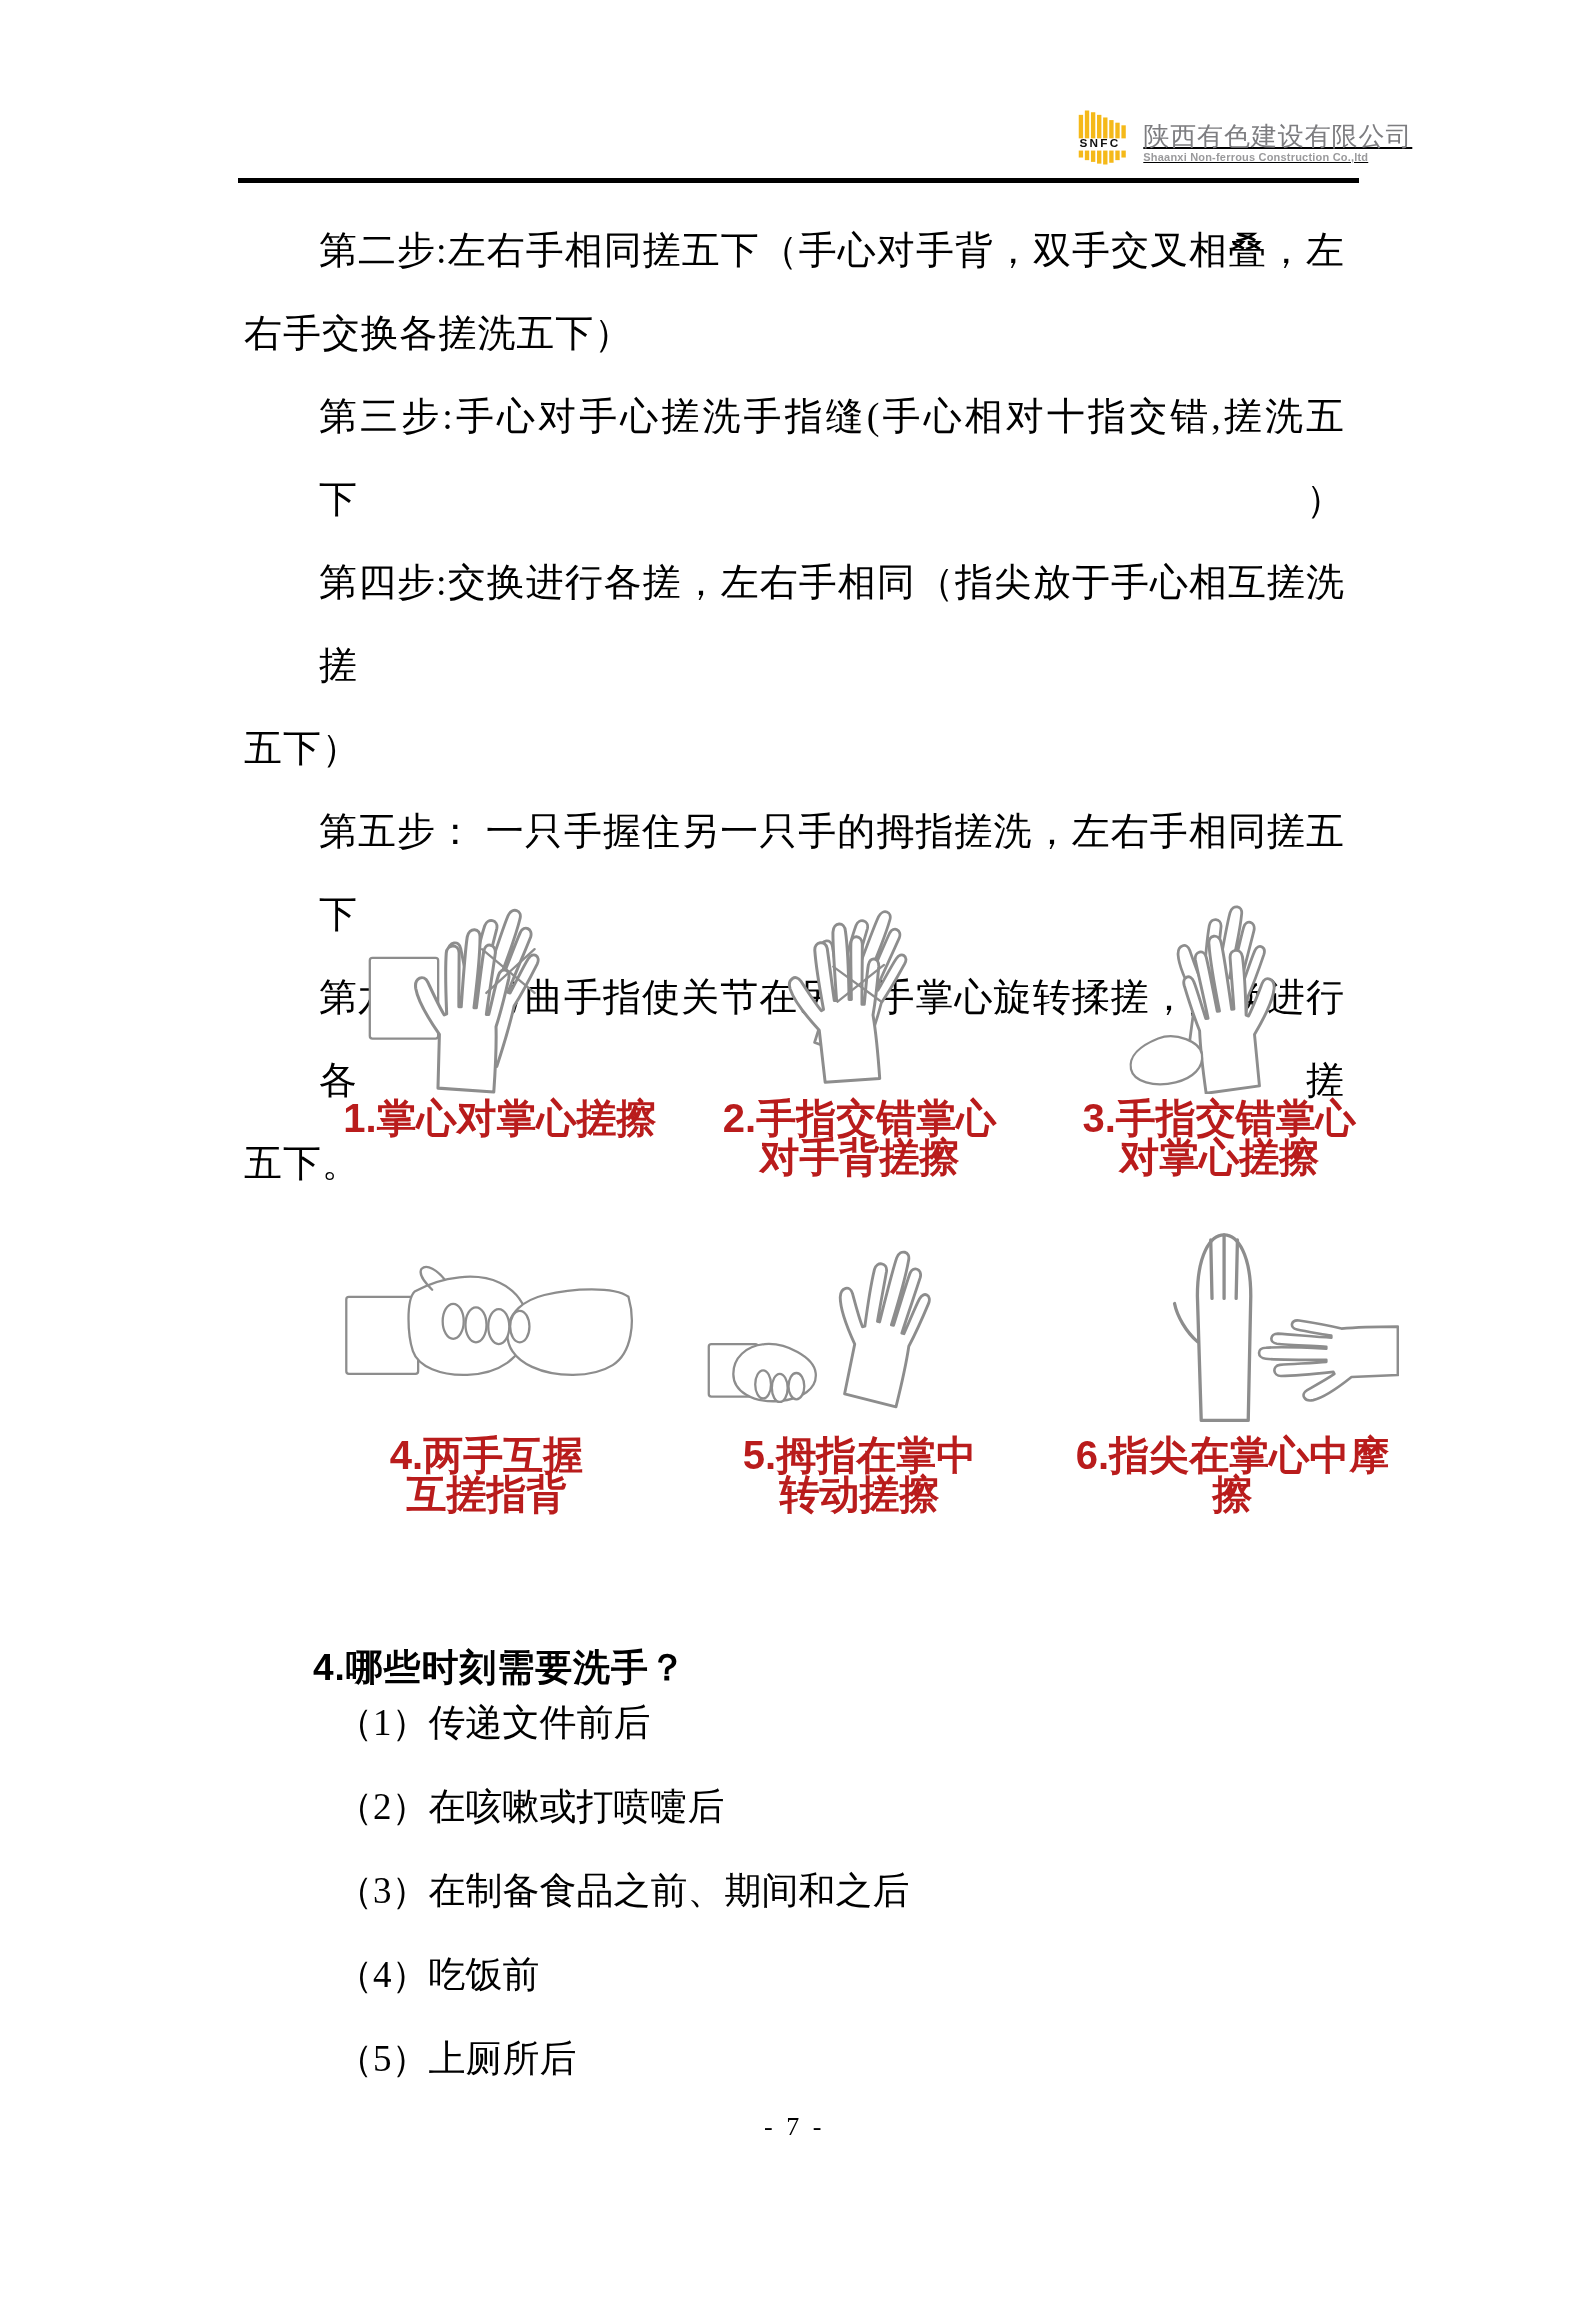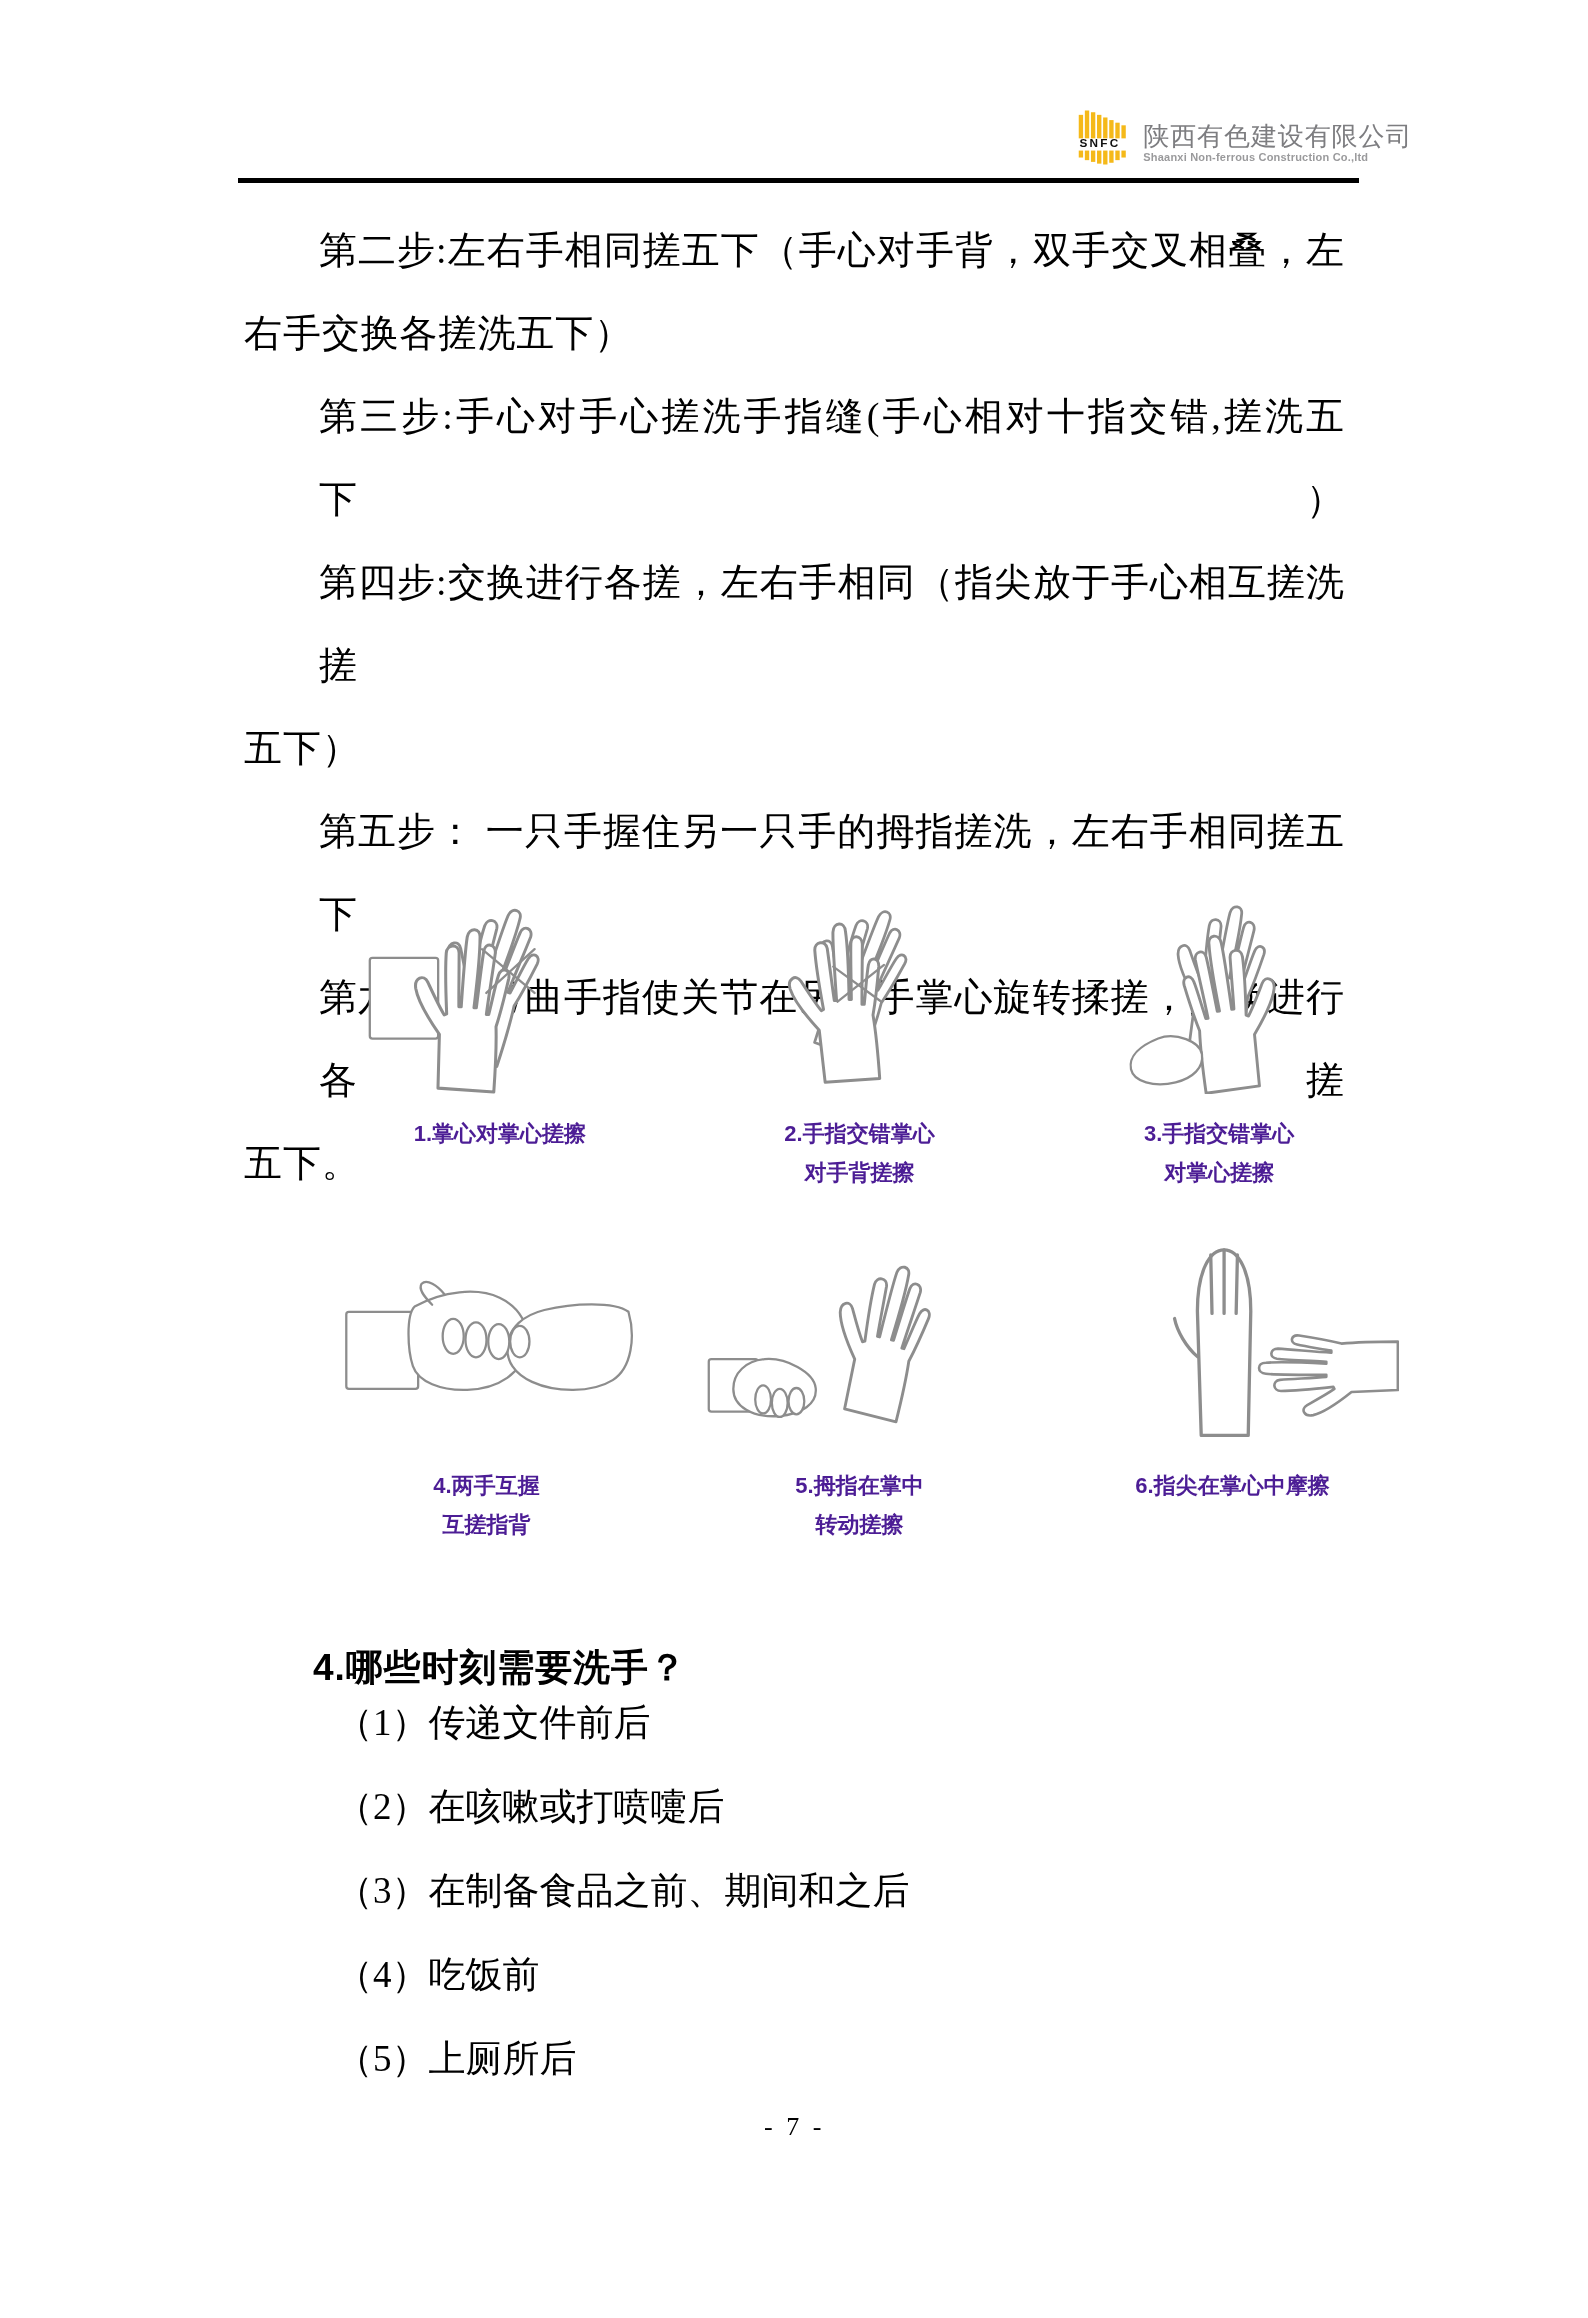--- a/index.html
+++ b/index.html
@@ -7,21 +7,21 @@
     position:relative;
     width:1589px;height:2319px;
     background:#ffffff;
     font-family:"Liberation Serif", serif;
     color:#000;
     overflow:hidden;
   }
   
   .logo{
     position:absolute;top:107px;left:1077px;
-    display:flex;align-items:flex-start;
+    display:flex;align-items:flex-start;text-decoration:underline;
   }
   .logo-mark{position:relative;width:54px;height:61px;margin-right:12.3px;}
   .logo-text{padding-top:16px;}
   .logo-zh{
     font-family:"Liberation Sans",sans-serif;
     font-size:26px;color:#7d7d80;letter-spacing:0.9px;line-height:26px;
   }
   .logo-en{
     font-family:"Liberation Sans",sans-serif;
     font-size:11px;font-weight:bold;color:#9a9a9c;margin-top:2px;letter-spacing:0.2px;
@@ -46,24 +46,24 @@
   }
   
   .figure{
     position:absolute;left:320px;top:870px;width:1079px;
   }
   .fig-row{display:flex;}
   .fig-row.row2{margin-top:39px;gap:40px;}
   .fig-cell{width:360px;display:flex;flex-direction:column;align-items:center;}
   .fig-cell svg.panel{display:block;}
   .fig-caption{
-    margin-top:20px;
-    font-family:"Liberation Sans",sans-serif;
-    font-weight:bold;color:#4c1d95;
-    font-size:22px;line-height:39px;text-align:center;
+    margin-top:5px;
+    font-family:"Liberation Sans",sans-serif;
+    font-weight:bold;color:#b91c1c;
+    font-size:40px;line-height:39px;text-align:center;
   }
   
   .sec-heading{
     position:absolute;left:313px;top:1612px;
     font-family:"Liberation Sans",sans-serif;
     font-weight:bold;font-size:37px;color:#000;letter-spacing:0.9px;
   }
   .wash-list{
     position:absolute;left:336px;top:1681px;width:1009px;
     font-size:37px;line-height:84px;

